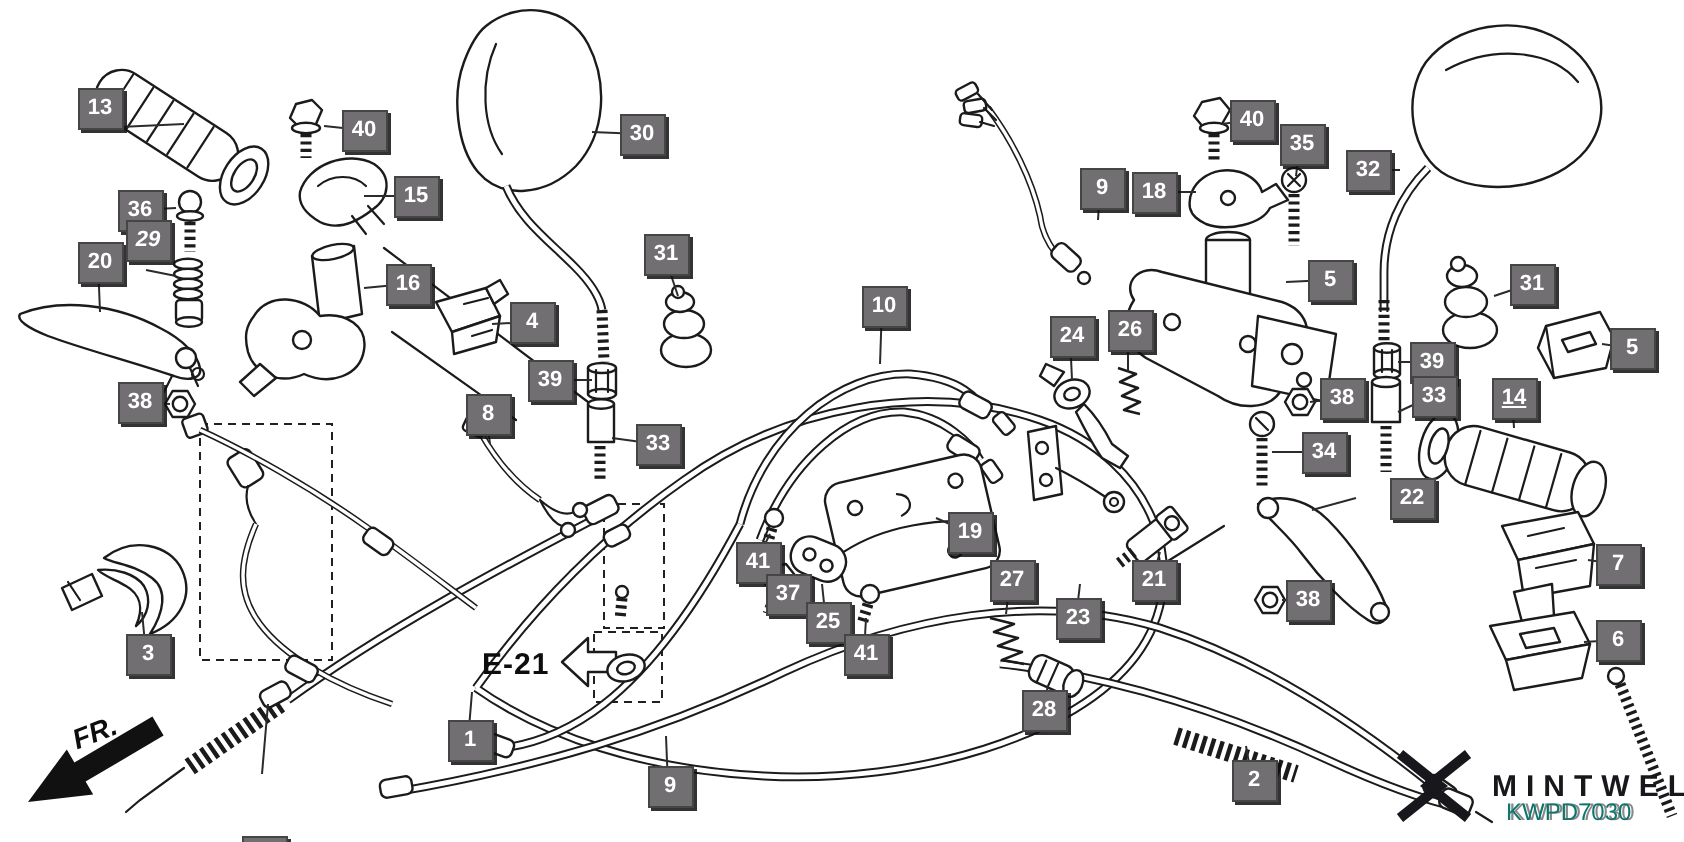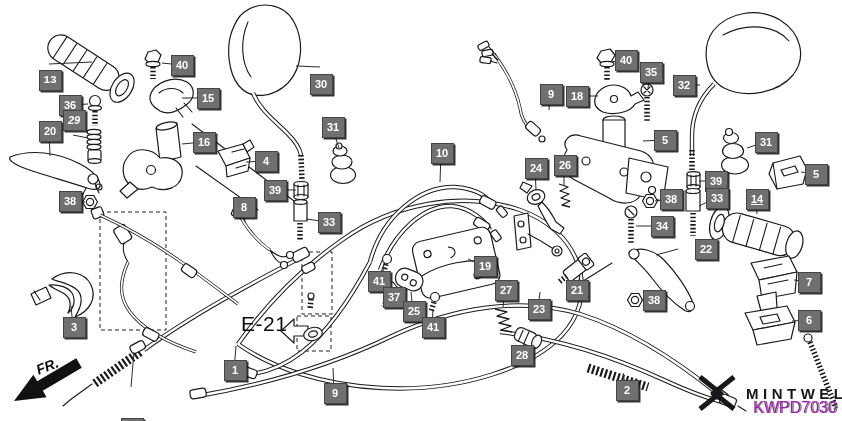--- a/index.html
+++ b/index.html
@@ -17,27 +17,27 @@
   .coil{fill:none;stroke:#1b1b1b;stroke-width:9;stroke-dasharray:2.2,2.2;}
   .dsh{fill:none;stroke:#202020;stroke-width:1;stroke-dasharray:4,3;}
   .spr{fill:none;stroke:#1b1b1b;stroke-width:1.3;stroke-linejoin:round;}
   #leader-lines line{stroke:#2b2b2b;stroke-width:1;}
   
   .plabel{position:absolute;width:21px;height:19px;background:var(--label-bg,#716f71);
           border:1px solid var(--label-border,#454545);
           box-shadow:1.5px 1.5px 0 rgba(15,15,15,.85);
           color:var(--label-text,#fff);font-weight:bold;font-size:11px;line-height:19px;
           text-align:center;letter-spacing:0;}
-  .eref{position:absolute;left:241px;top:312px;font-size:21px;font-weight:normal;color:#0d0d0d;
+  .eref{position:absolute;left:241px;top:324px;font-size:15px;font-weight:bold;color:#0d0d0d;
         letter-spacing:.5px;}
   .frlab{position:absolute;left:36px;top:358px;font-size:14px;font-weight:bold;font-style:italic;
          color:#0d0d0d;transform:rotate(-21deg);}
   .wm{position:absolute;left:696px;top:374px;display:flex;align-items:center;gap:8px;}
   .wm-text{font-size:15px;font-weight:bold;color:#17171c;letter-spacing:4.5px;}
-  .wm-code{position:absolute;left:753px;top:399px;font-size:16px;color:#a21caf;
+  .wm-code{position:absolute;left:753px;top:399px;font-size:12px;color:#0f766e;
            text-shadow:1.6px 0 0 rgba(40,40,40,.55);}
 </style>
 </head>
 <body>
 
 <div class="stage">
 
 <svg id="art" width="842" height="421" viewBox="0 0 842 421">
 
   <g>
@@ -416,31 +416,31 @@
         <line x1="432" y1="327" x2="433" y2="309"></line>
         <line x1="505" y1="290" x2="503" y2="307"></line>
         <line x1="538" y1="309" x2="540" y2="292"></line>
         <line x1="521" y1="355" x2="524" y2="343"></line>
         <line x1="334" y1="393" x2="333" y2="368"></line>
         <line x1="653" y1="300" x2="641" y2="300"></line>
       </g>
 </svg>
 
 <div id="labels">
-      <div class="plabel" style="left: 38.5px; top: 70px; font-family: Liberation Mono, monospace;">13</div>
+      <div class="plabel" style="left: 38.5px; top: 44px;">13</div>
       <div class="plabel" style="left: 170.5px; top: 55px;">40</div>
       <div class="plabel" style="left: 196.5px; top: 88px;">15</div>
       <div class="plabel" style="left: 58.5px; top: 95px;">36</div>
       <div class="plabel" style="left: 38.5px; top: 121px;">20</div>
       <div class="plabel" style="left: 62.5px; top: 110px; font-style: italic;">29</div>
       <div class="plabel" style="left: 192.5px; top: 132px;">16</div>
       <div class="plabel" style="left: 254.5px; top: 151px;">4</div>
       <div class="plabel" style="left: 58.5px; top: 191px;">38</div>
       <div class="plabel" style="left: 232.5px; top: 197px;">8</div>
-      <div class="plabel" style="left: 309.5px; top: 57px; margin-top: 17px;">30</div>
+      <div class="plabel" style="left: 309.5px; top: 57px;">30</div>
       <div class="plabel" style="left: 321.5px; top: 117px;">31</div>
       <div class="plabel" style="left: 263.5px; top: 180px;">39</div>
       <div class="plabel" style="left: 317.5px; top: 212px;">33</div>
       <div class="plabel" style="left: 62.5px; top: 317px;">3</div>
       <div class="plabel" style="left: 120.5px; top: 377px; margin-top: 41px;">12</div>
       <div class="plabel" style="left: 223.5px; top: 360px;">1</div>
       <div class="plabel" style="left: 539.5px; top: 84px;">9</div>
       <div class="plabel" style="left: 565.5px; top: 86px;">18</div>
       <div class="plabel" style="left: 614.5px; top: 50px;">40</div>
       <div class="plabel" style="left: 639.5px; top: 62px;">35</div>

